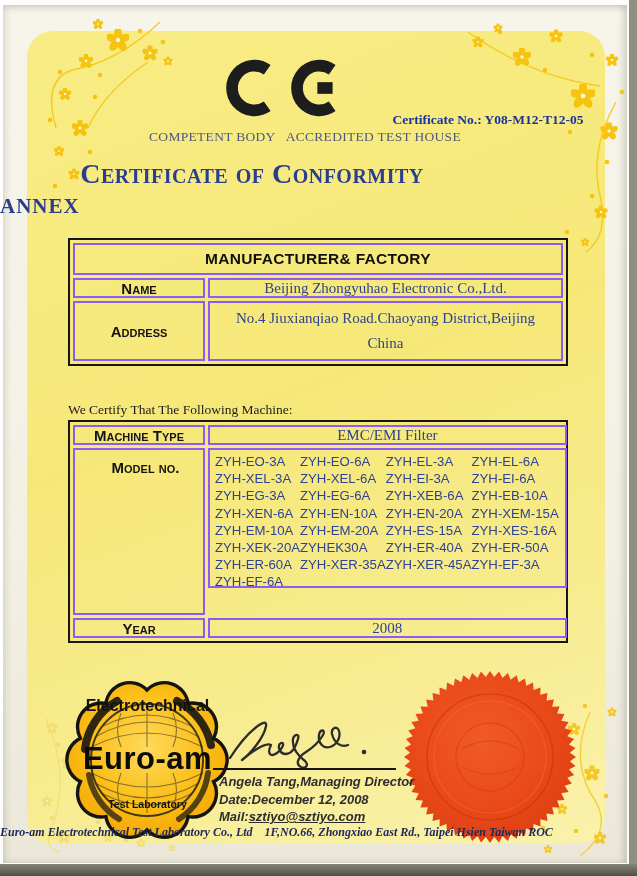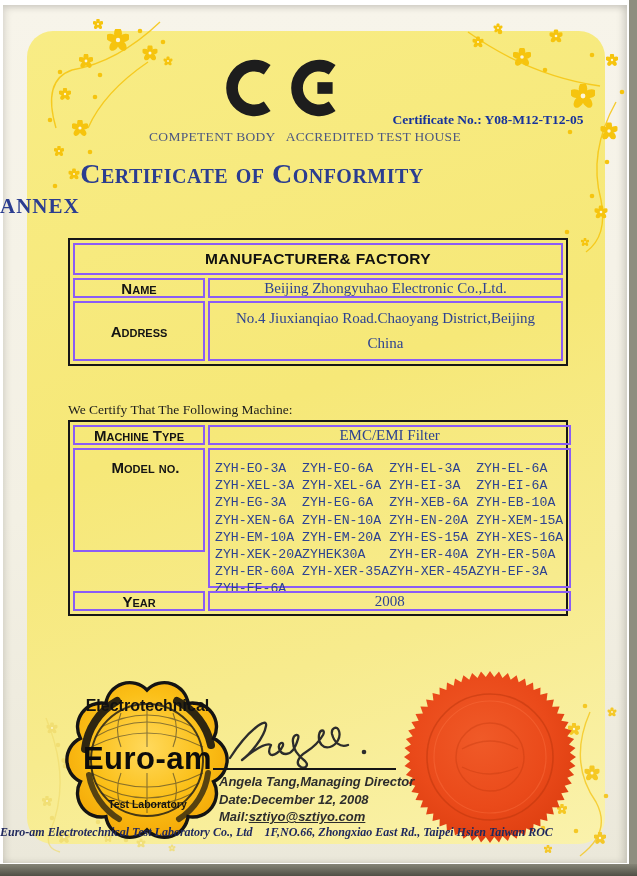--- a/index.html
+++ b/index.html
@@ -30,25 +30,25 @@
   .tbl{position:absolute;left:68px;width:500px;box-sizing:border-box;border:2px solid #161616;
     padding:3px;display:grid;grid-template-columns:132px 1fr;gap:3px;}
   #tbl1{top:238px;}
   #tbl2{top:420px;}
   .cell{border:2px solid #8b5cf6;box-sizing:border-box;display:flex;align-items:center;justify-content:center;text-align:center;}
   .hdr{grid-column:1/-1;height:32px;font-weight:bold;font-size:15.5px;letter-spacing:.3px;color:#101010;}
   .lbl{font-variant:small-caps;font-weight:bold;font-size:15px;color:#141414;}
   .val{font-family:"Liberation Serif",serif;font-size:15px;color:#2e4391;}
   .h30{height:20px;}
   .addr{height:60px;flex-direction:column;justify-content:space-evenly;}
-  .modlbl{height:104px;align-items:flex-start;padding-top:9px;padding-left:13px;}
+  .modlbl{height:167px;align-items:flex-start;padding-top:9px;padding-left:13px;}
   .modcell{height:140px;align-items:flex-start;}
   .models{display:grid;grid-template-columns:repeat(4,max-content);justify-content:space-between;
-    align-content:flex-start;width:100%;box-sizing:border-box;padding:10px 6px 0 5px;
-    font-family:Liberation Mono, monospace;font-size:13.2px;line-height:17.2px;color:#2e4391;text-align:left;}
+    align-content:flex-start;width:100%;box-sizing:border-box;padding:3px 6px 0 5px;
+    font-family:Liberation Sans, sans-serif;font-size:13.2px;line-height:17.2px;color:#2e4391;text-align:left;}
   .models span{white-space:nowrap;}
   .certify{position:absolute;left:68px;top:402px;font-family:"Liberation Serif",serif;font-size:13.5px;color:#1c1c1c;}
 
   
   #badge{position:absolute;left:55px;top:669px;width:185px;height:183px;}
   #badge svg{position:absolute;left:0;top:0;}
   .badge-txt{position:absolute;left:0;right:0;text-align:center;font-weight:bold;color:#121212;}
   .badge-top{top:28px;font-size:16px;}
   .badge-name{top:72px;font-size:31px;letter-spacing:.5px;color:#0c0c0c;}
   .badge-bot{top:129px;font-size:10.5px;}

